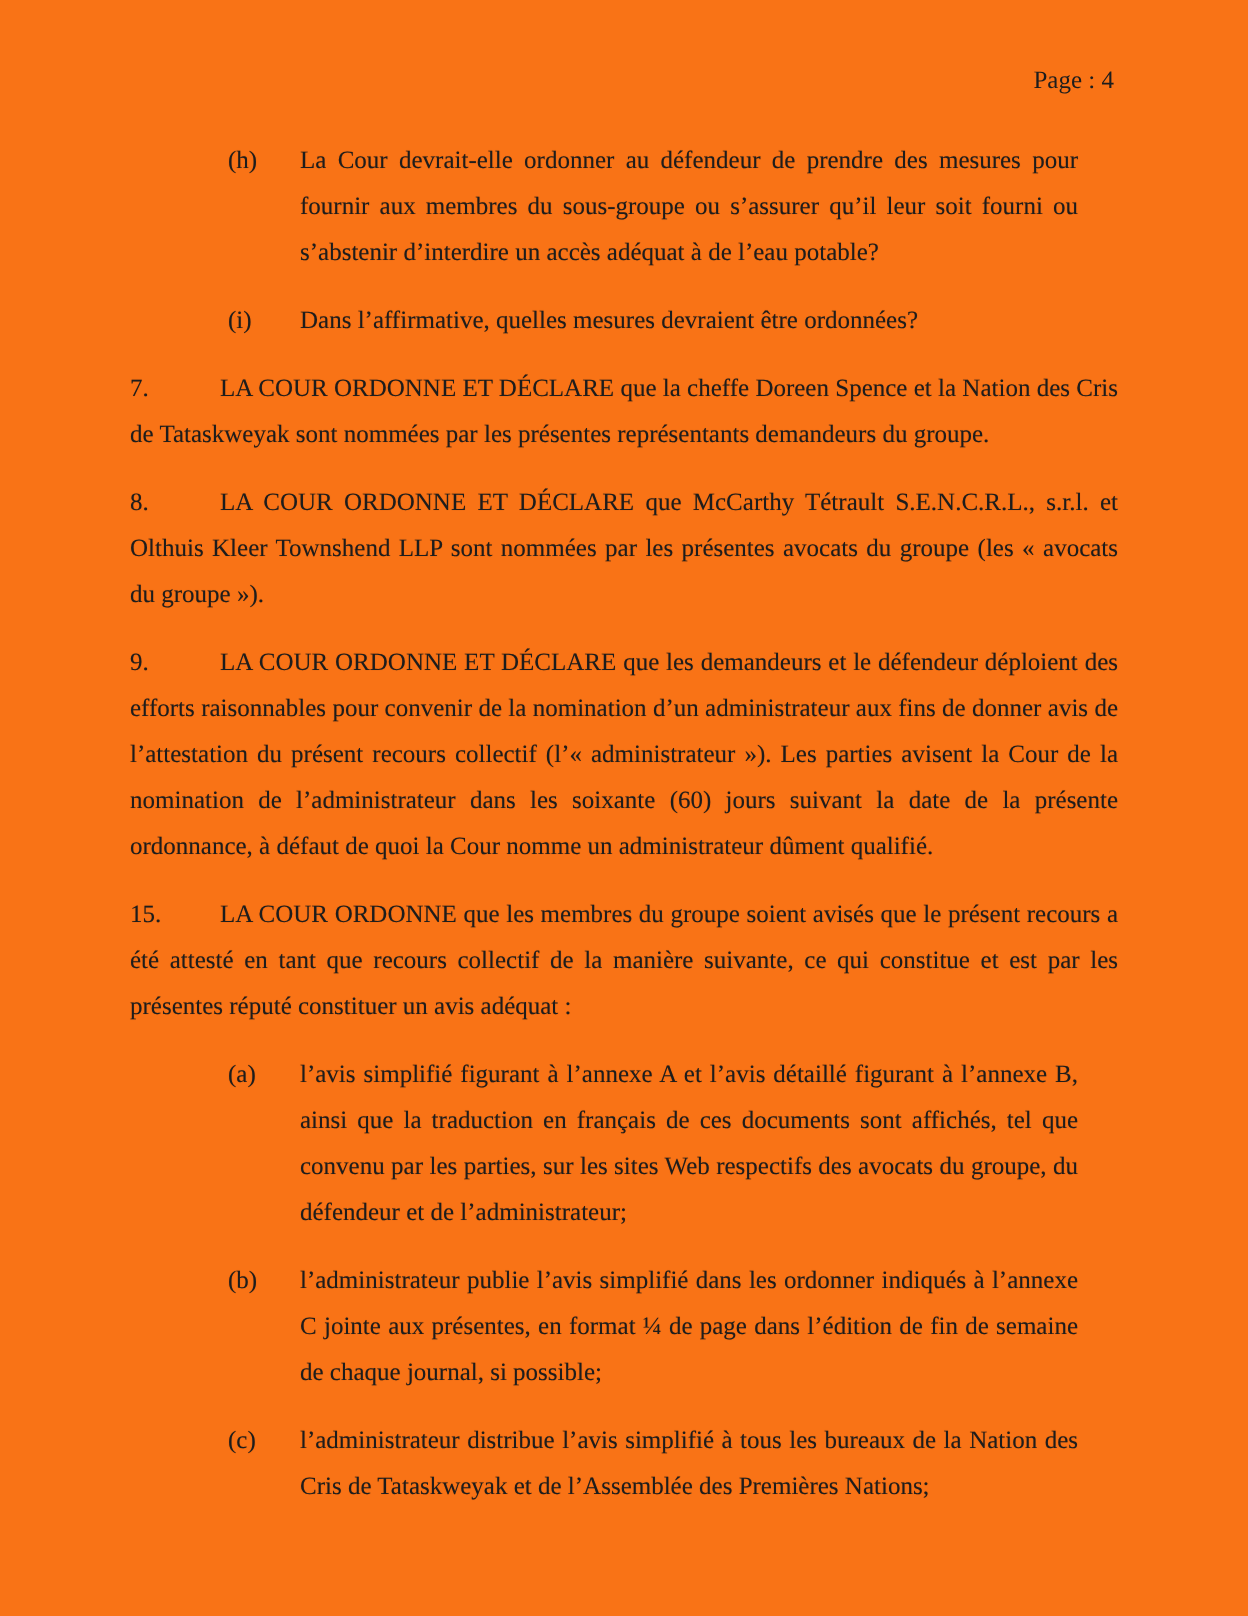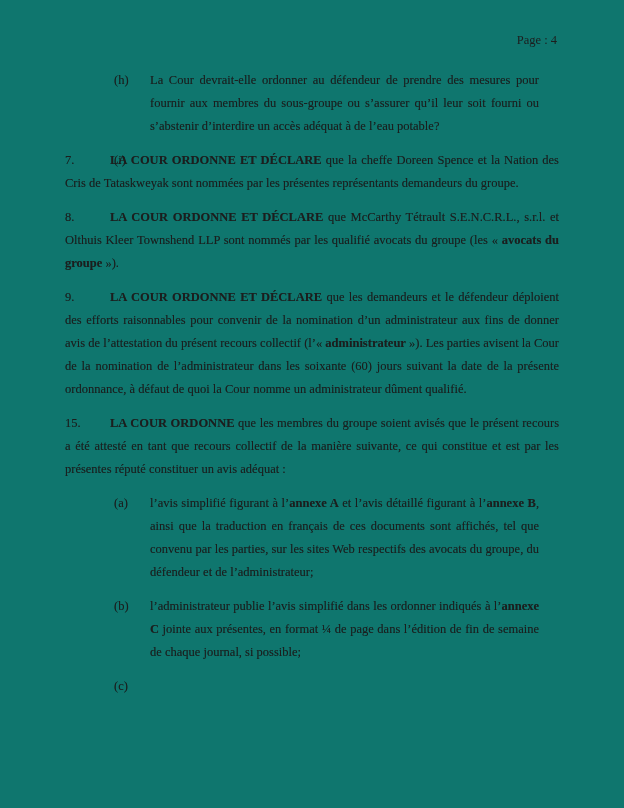--- a/index.html
+++ b/index.html
@@ -7,21 +7,21 @@
     width: 624px;
     height: 808px;
     background: #ffffff;
     position: relative;
     overflow: hidden;
     font-family: "Liberation Serif", "DejaVu Serif", serif;
   }
   .page {
     position: absolute;
     inset: 0;
-    background: #0f766e;
+    background: #f97316;
   }
   .page-header {
     position: absolute;
     top: 33px;
     right: 67px;
     font-size: 12.5px;
     line-height: 15px;
     white-space: nowrap;
   }
   .content {
@@ -45,31 +45,31 @@
   .subitem {
     position: relative;
     padding-left: 85px;
     padding-right: 20px;
   }
   .subitem .label {
     position: absolute;
     left: 49px;
     top: 0;
   }
-  .b { font-weight: bold; }
+  .b { font-weight: normal; }
 </style>
 </head>
 <body style="color: rgb(29, 29, 29); background: rgb(255, 255, 255);">
 
 <div class="page">
   <div class="page-header">Page : 4</div>
   <div class="content" id="content">
       <div class="para subitem"><span class="label">(h)</span><span class="text"><span>La Cour devrait-elle ordonner au défendeur de prendre des mesures pour fournir aux membres du sous-groupe ou s’assurer qu’il leur soit fourni ou s’abstenir d’interdire un accès adéquat à de l’eau potable?</span></span></div>
-      <div class="para subitem"><span class="label">(i)</span></div>
+      <div class="para subitem"><span class="label">(i)</span><span class="text"><span>Dans l’affirmative, quelles mesures devraient être ordonnées?</span></span></div>
       <div class="para numbered"><span class="label">7.</span><span class="text"><span class="b">LA COUR ORDONNE ET DÉCLARE</span><span> que la cheffe Doreen Spence et la Nation des Cris de Tataskweyak sont nommées par les présentes représentants demandeurs du groupe.</span></span></div>
-      <div class="para numbered"><span class="label">8.</span><span class="text"><span class="b">LA COUR ORDONNE ET DÉCLARE</span><span> que McCarthy Tétrault S.E.N.C.R.L., s.r.l. et Olthuis Kleer Townshend LLP sont nommés par les qualifié avocats du groupe (les « </span><span class="b">avocats du groupe</span><span> »).</span></span></div>
+      <div class="para numbered"><span class="label">8.</span><span class="text"><span class="b">LA COUR ORDONNE ET DÉCLARE</span><span> que McCarthy Tétrault S.E.N.C.R.L., s.r.l. et Olthuis Kleer Townshend LLP sont nommées par les présentes avocats du groupe (les « </span><span class="b">avocats du groupe</span><span> »).</span></span></div>
       <div class="para numbered"><span class="label">9.</span><span class="text"><span class="b">LA COUR ORDONNE ET DÉCLARE</span><span> que les demandeurs et le défendeur déploient des efforts raisonnables pour convenir de la nomination d’un administrateur aux fins de donner avis de l’attestation du présent recours collectif (l’« </span><span class="b">administrateur</span><span> »). Les parties avisent la Cour de la nomination de l’administrateur dans les soixante (60) jours suivant la date de la présente ordonnance, à défaut de quoi la Cour nomme un administrateur dûment qualifié.</span></span></div>
       <div class="para numbered"><span class="label">15.</span><span class="text"><span class="b">LA COUR ORDONNE</span><span> que les membres du groupe soient avisés que le présent recours a été attesté en tant que recours collectif de la manière suivante, ce qui constitue et est par les présentes réputé constituer un avis adéquat :</span></span></div>
       <div class="para subitem"><span class="label">(a)</span><span class="text"><span>l’avis simplifié figurant à l’</span><span class="b">annexe A</span><span> et l’avis détaillé figurant à l’</span><span class="b">annexe B</span><span>, ainsi que la traduction en français de ces documents sont affichés, tel que convenu par les parties, sur les sites Web respectifs des avocats du groupe, du défendeur et de l’administrateur;</span></span></div>
       <div class="para subitem"><span class="label">(b)</span><span class="text"><span>l’administrateur publie l’avis simplifié dans les ordonner indiqués à l’</span><span class="b">annexe C</span><span> jointe aux présentes, en format ¼ de page dans l’édition de fin de semaine de chaque journal, si possible;</span></span></div>
-      <div class="para subitem"><span class="label">(c)</span></div>
+      <div class="para subitem"><span class="label">(c)</span><span class="text"><span>l’administrateur distribue l’avis simplifié à tous les bureaux de la Nation des Cris de Tataskweyak et de l’Assemblée des Premières Nations;</span></span></div>
     </div>
 </div>
 
 </body></html>

